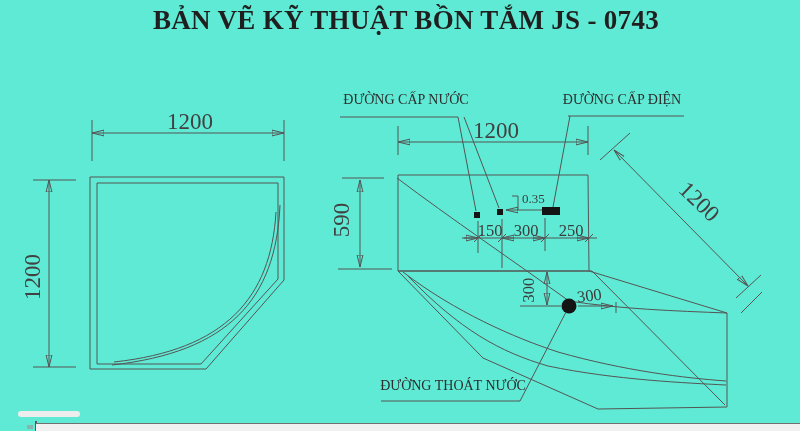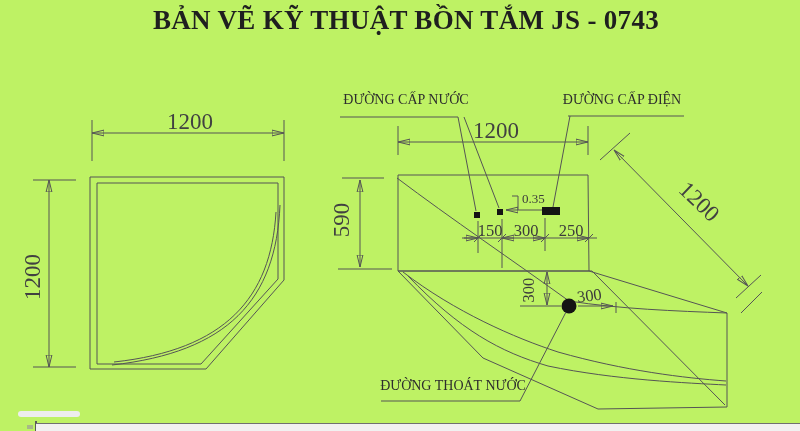--- a/index.html
+++ b/index.html
@@ -1,16 +1,16 @@
 <!DOCTYPE html>
 <html><head>
 <meta charset="utf-8">
 <style>
   html,body{margin:0;padding:0;background:#fff;}
-  #canvas{position:relative;width:800px;height:431px;background:#bef264;overflow:hidden;
+  #canvas{position:relative;width:800px;height:431px;background:#5eead4;overflow:hidden;
           font-family:"Liberation Serif", serif;}
   #title{position:absolute;top:5px;left:0;width:800px;padding-left:12px;box-sizing:border-box;
          text-align:center;font-size:27px;font-weight:bold;letter-spacing:.3px;color:#1f1f1f;}
   svg{position:absolute;top:0;left:0;}
   svg line, svg path, svg polyline{stroke:#555;stroke-width:1;fill:none;}
   .dim  {font-size:23px;fill:#414141;}
   .dimS {font-size:16.5px;fill:#3b3b3b;}
   .dimXS{font-size:13px;fill:#3b3b3b;}
   .lbl  {font-size:14px;fill:#2d2d2d;}
   .mid{text-anchor:middle;}

